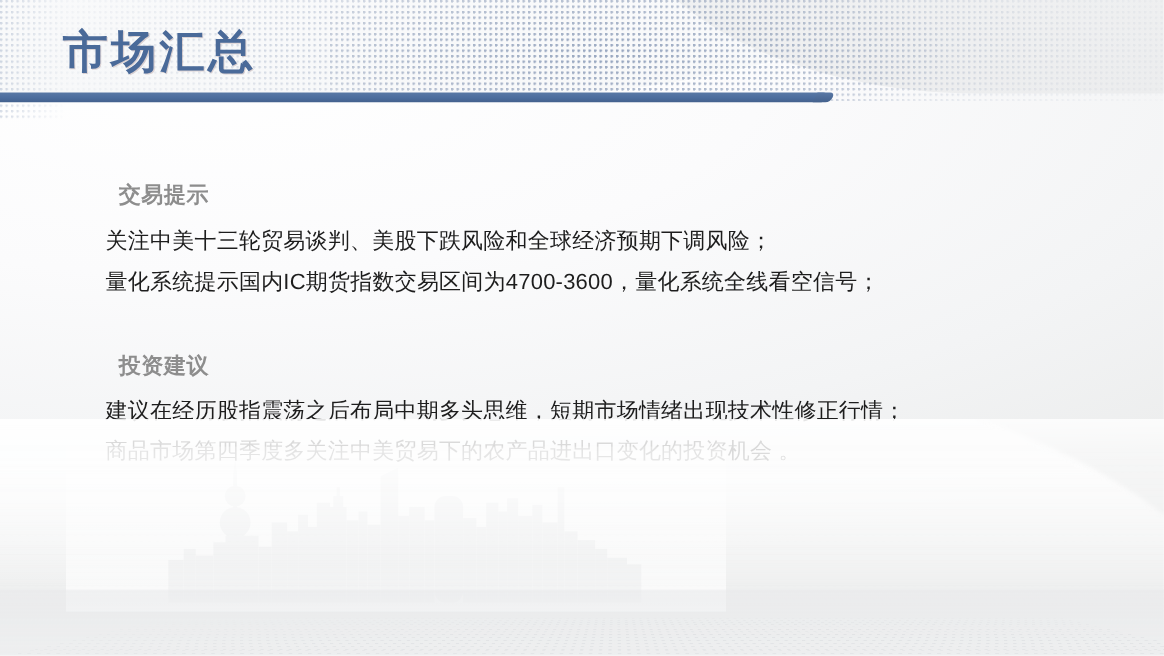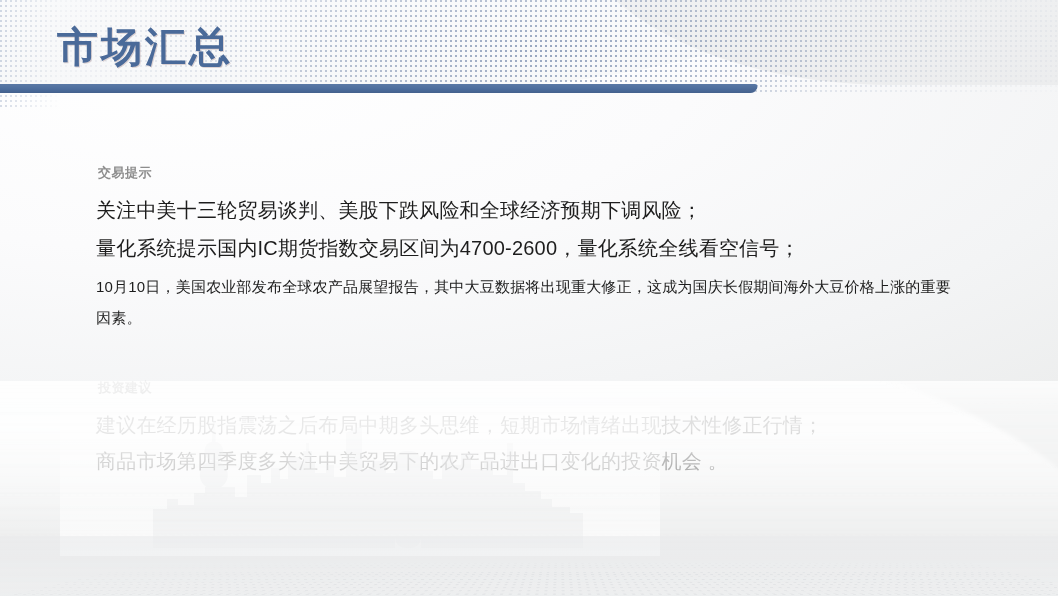--- a/index.html
+++ b/index.html
@@ -123,22 +123,22 @@
     position:absolute;left:57px;top:20px;
     font-size:41px;font-weight:bold;letter-spacing:3px;
     color:#4a6a99;
     text-shadow:1px 1px 0 rgba(170,140,140,.35);
     white-space:nowrap;
   }
 
   .content{position:absolute;left:96px;top:164px;width:880px;}
 
   .sec-head{
-    font-size:13px;font-weight:bold;color:#8d8d8d;
-    letter-spacing:.5px;margin:0 0 13px 2px;
+    font-size:20px;font-weight:bold;color:#8d8d8d;
+    letter-spacing:.5px;margin:0 0 13px 12px;
   }
   .sec-line{
     font-size:20px;color:#1d1d1d;line-height:31px;
     margin:0 0 7px 0;letter-spacing:.2px;
   }
   .sec-para{
     font-size:15px;color:#1d1d1d;line-height:31px;
     margin:0;letter-spacing:.2px;width:862px;
   }
   .section-2{margin-top:46px;}
@@ -157,22 +157,21 @@
 
   <div class="accent-bar"></div>
 
   <div class="title">市场汇总</div>
 
   <div class="content">
 
     <div class="section-1">
       <div class="sec-head">交易提示</div>
       <p class="sec-line">关注中美十三轮贸易谈判、美股下跌风险和全球经济预期下调风险；</p>
-      <p class="sec-line">量化系统提示国内IC期货指数交易区间为4700-2600，量化系统全线看空信号；</p>
-      <p class="sec-para">10月10日，美国农业部发布全球农产品展望报告，其中大豆数据将出现重大修正，这成为国庆长假期间海外大豆价格上涨的重要因素。</p>
+      <p class="sec-line">量化系统提示国内IC期货指数交易区间为4700-3600，量化系统全线看空信号；</p>
     </div>
 
     <div class="section-2">
       <div class="sec-head">投资建议</div>
       <p class="sec-line">建议在经历股指震荡之后布局中期多头思维，短期市场情绪出现技术性修正行情；</p>
       <p class="sec-line">商品市场第四季度多关注中美贸易下的农产品进出口变化的投资机会 。</p>
     </div>
 
   </div>
 

